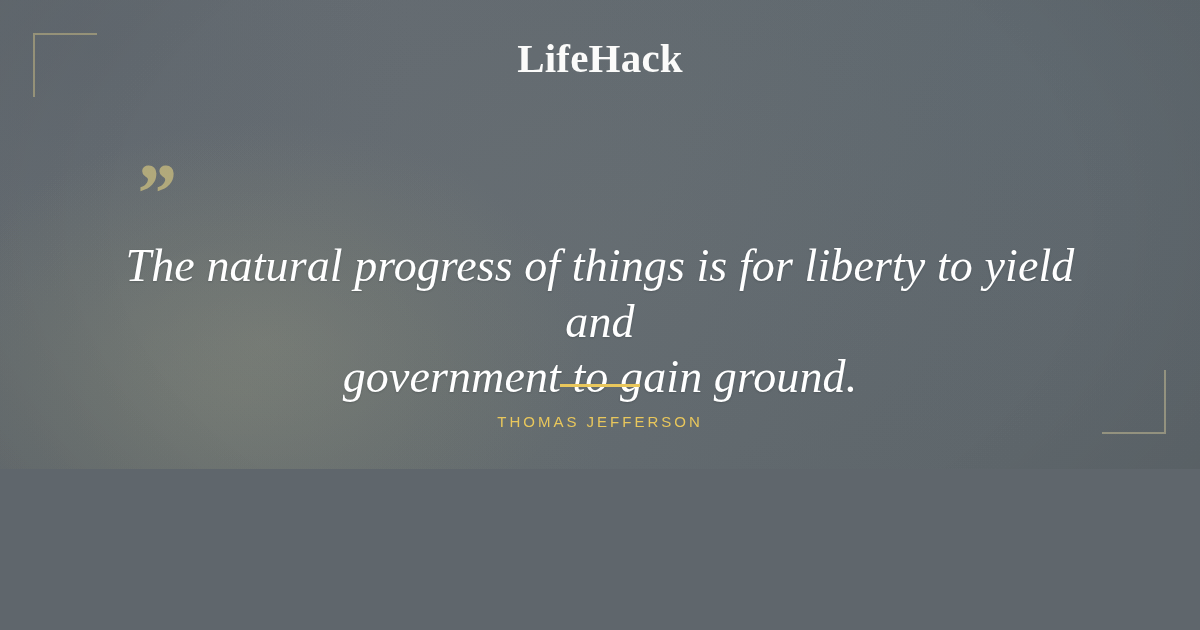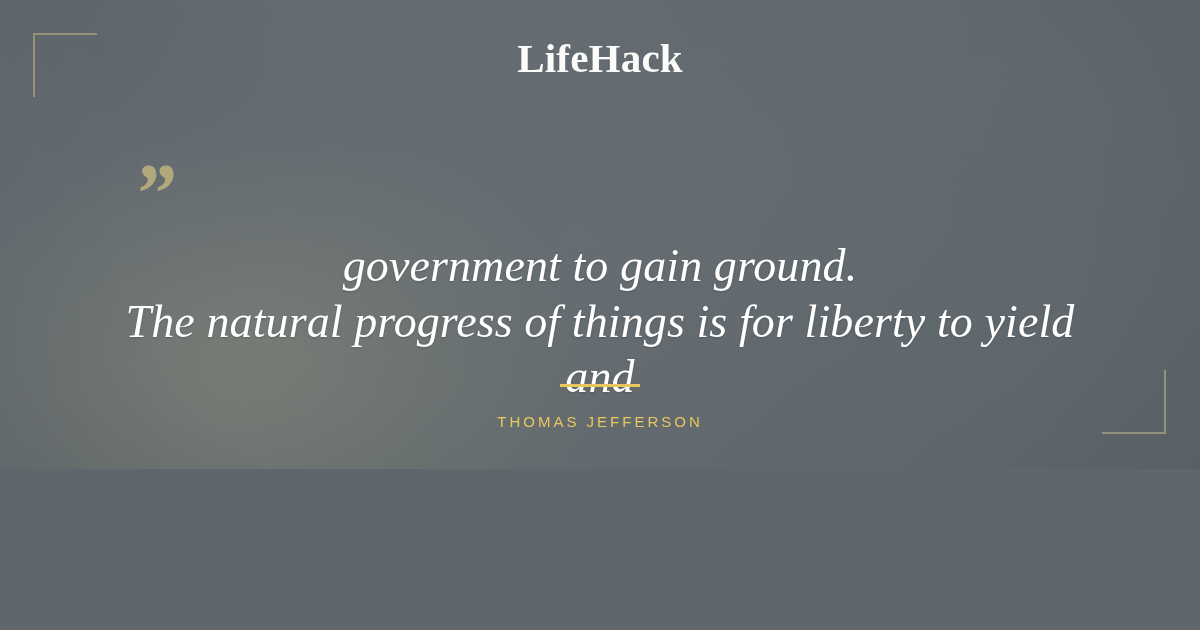--- a/index.html
+++ b/index.html
@@ -200,22 +200,22 @@
   <div class="corner corner-br"></div>
 
   <div id="brand">
     <span class="brand-text">LifeHack</span>
   </div>
 
   <div id="quote-mark">”</div>
 
   <div id="quote-block">
     <p id="quote-text">
+      <span style="display: block;">The natural progress of things is for liberty to yield and</span>
       <span style="display: block;">government to gain ground.</span>
-      <span style="display: block;">The natural progress of things is for liberty to yield and</span>
     </p>
   </div>
 
   <div id="divider-wrap">
     <span id="divider"></span>
   </div>
 
   <div id="attribution-wrap">
     <span id="attribution">THOMAS JEFFERSON</span>
   </div>

